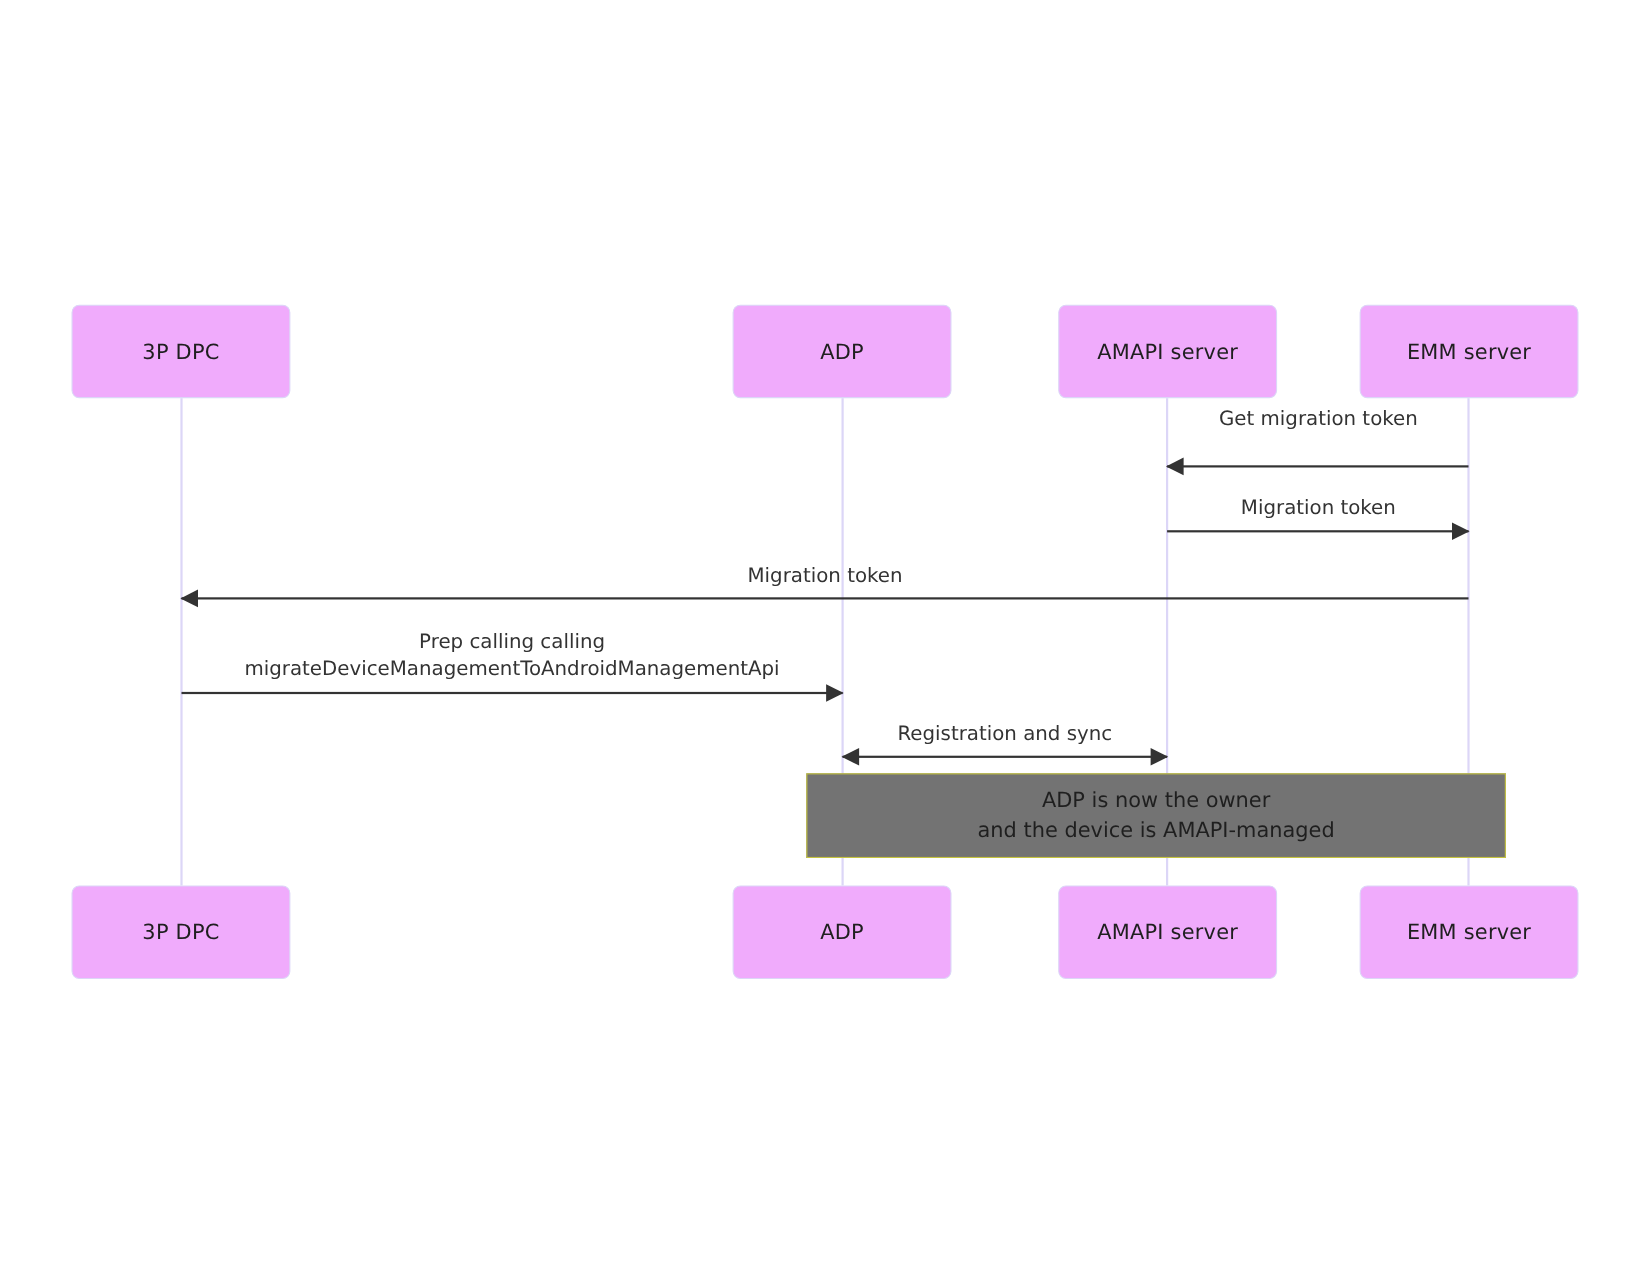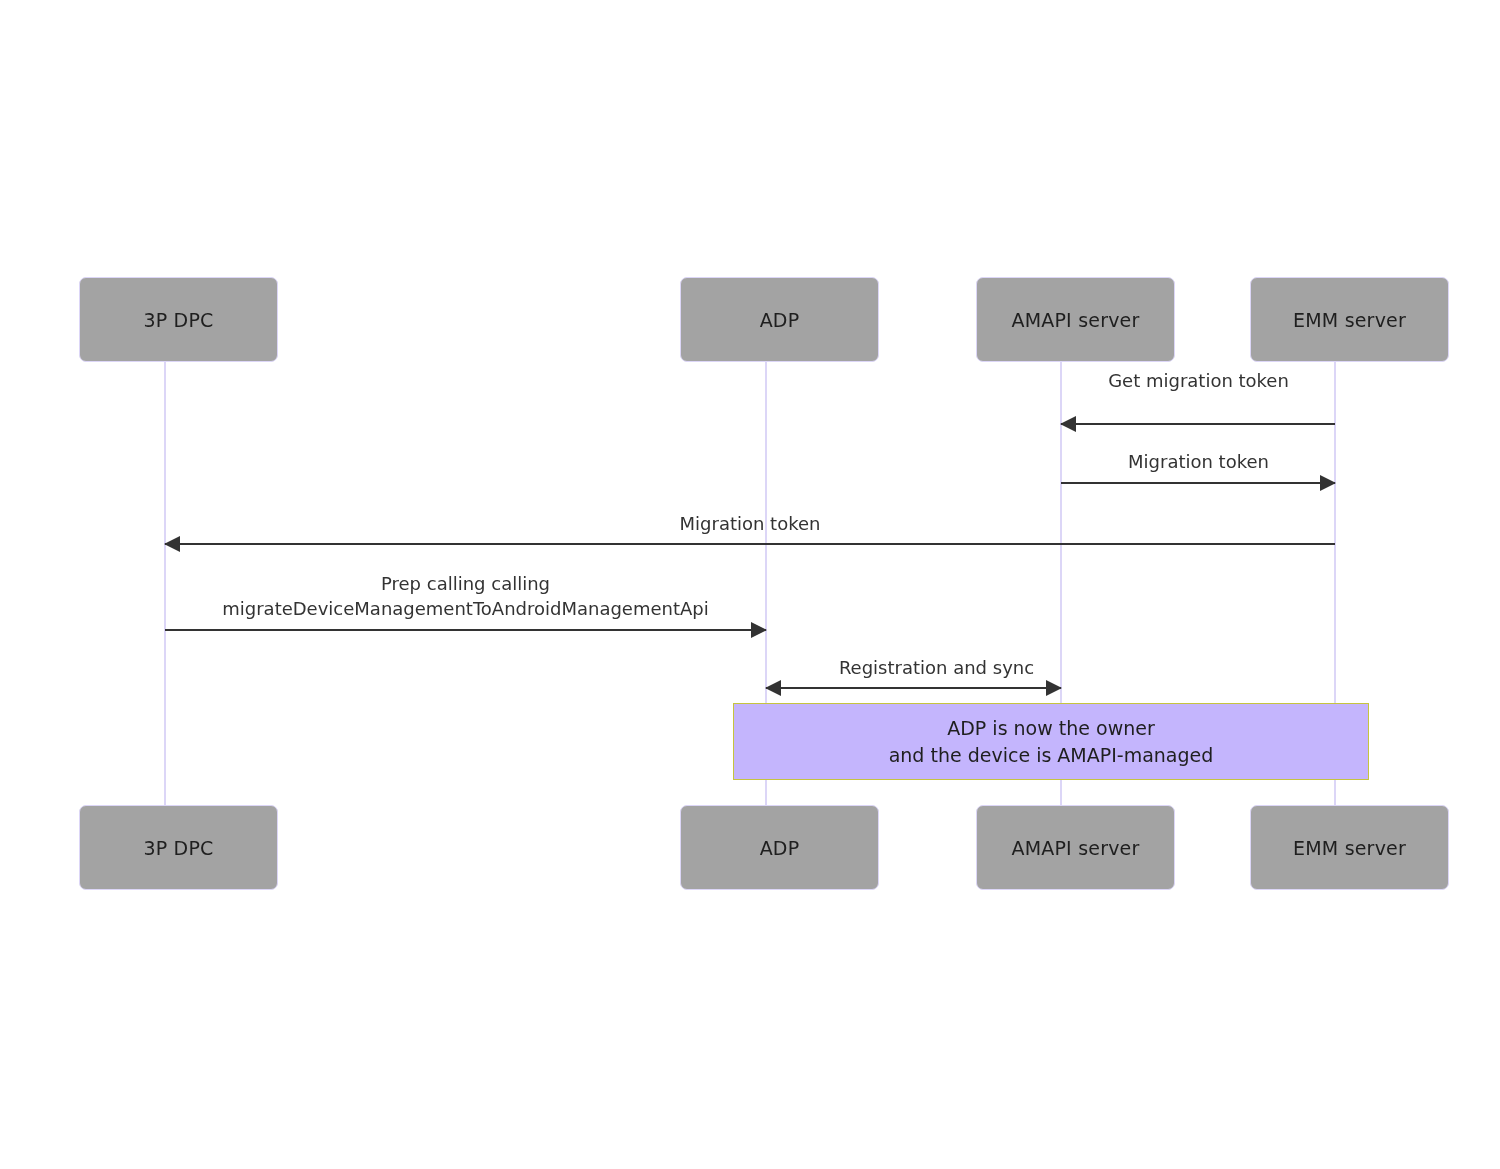--- a/index.html
+++ b/index.html
@@ -22,30 +22,29 @@
   
   .lifeline {
     position: absolute;
     width: 2px;
     background: #dcd6f7;
   }
   
   .actor-box {
     position: absolute;
     box-sizing: border-box;
-    background: #a3a3a3;
+    background: #f0abfc;
     border: 1px solid #dcd6f7;
     border-radius: 7px;
     display: flex;
     align-items: center;
     justify-content: center;
     font-size: 19px;
     color: #1f1f1f;
     letter-spacing: .2px;
-    margin-left: 14px;
   }
   
   .msg {
     position: absolute;
     height: 0;
   }
   .msg .line {
     position: absolute;
     left: 0;
     right: 0;
@@ -75,21 +74,21 @@
     font-size: 18px;
     color: #333333;
     line-height: 25px;
     white-space: pre;
     pointer-events: none;
   }
   
   .note {
     position: absolute;
     box-sizing: border-box;
-    background: #c4b5fd;
+    background: #737373;
     border: 1.5px solid #c6c43f;
     display: flex;
     align-items: center;
     justify-content: center;
     text-align: center;
     font-size: 19px;
     line-height: 27px;
     color: #1f1f1f;
     white-space: pre-line;
   }
@@ -135,21 +134,21 @@
     <div class="head left"></div>
   </div>
 
   <div class="msg-label" style="left:165px; top:571px; width:601px;">Prep calling calling
 migrateDeviceManagementToAndroidManagementApi</div>
   <div class="msg" style="left:165px; top:630px; width:601px;">
     <div class="line"></div>
     <div class="head right"></div>
   </div>
 
-  <div class="msg-label" style="left:766px; top:655px; width:295px;padding-left:23px;">Registration and sync</div>
+  <div class="msg-label" style="left:766px; top:655px; width:295px;">Registration and sync</div>
   <div class="msg" style="left:766px; top:688px; width:295px;">
     <div class="line"></div>
     <div class="head left"></div>
     <div class="head right"></div>
   </div>
 
   <div class="note" style="left:733px; top:703px; width:636px; height:77px;">
     <span>ADP is now the owner
 and the device is AMAPI-managed</span>
   </div>

